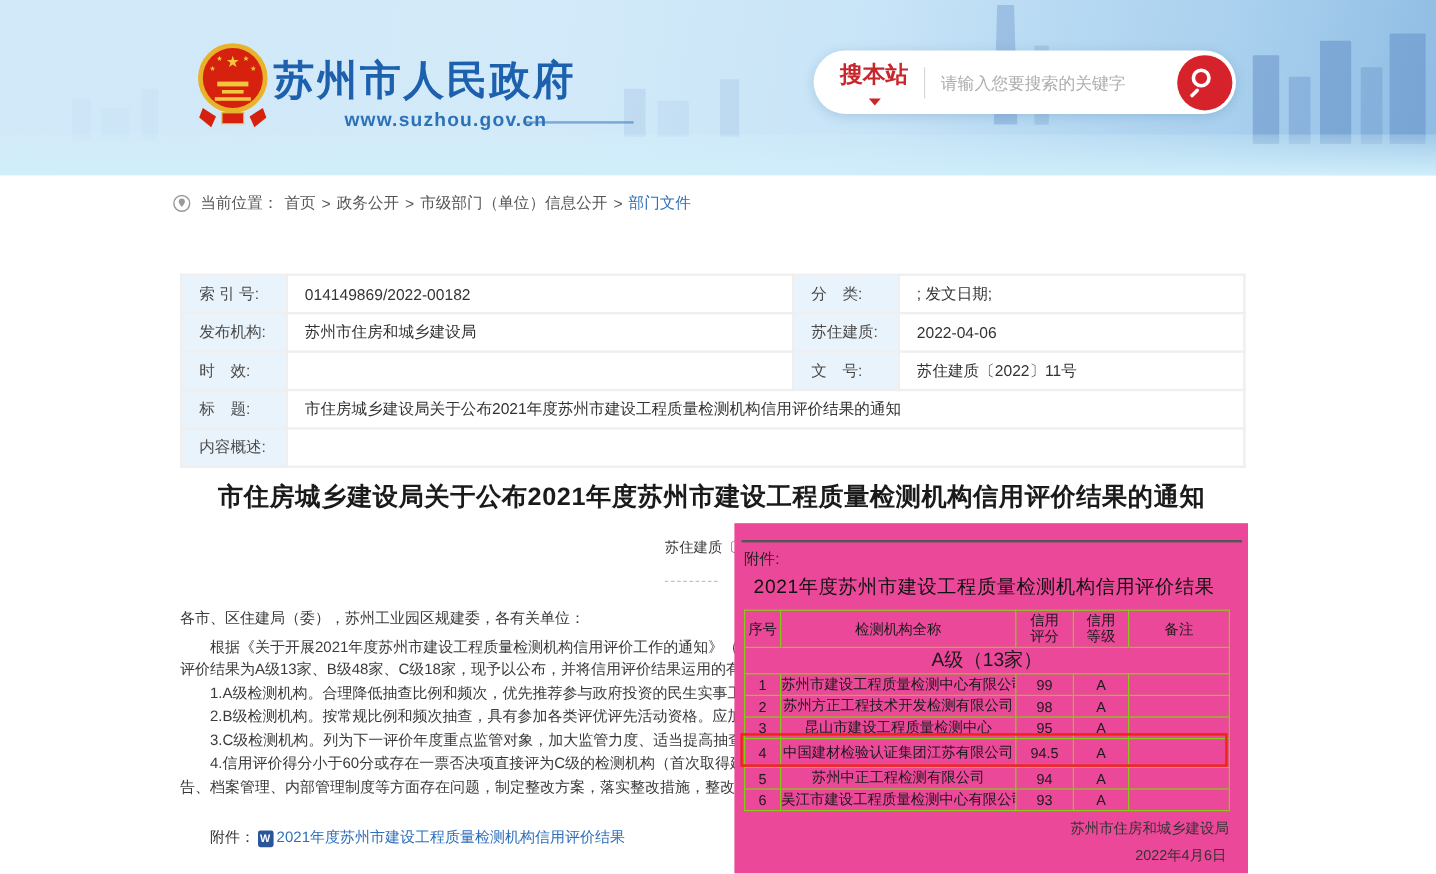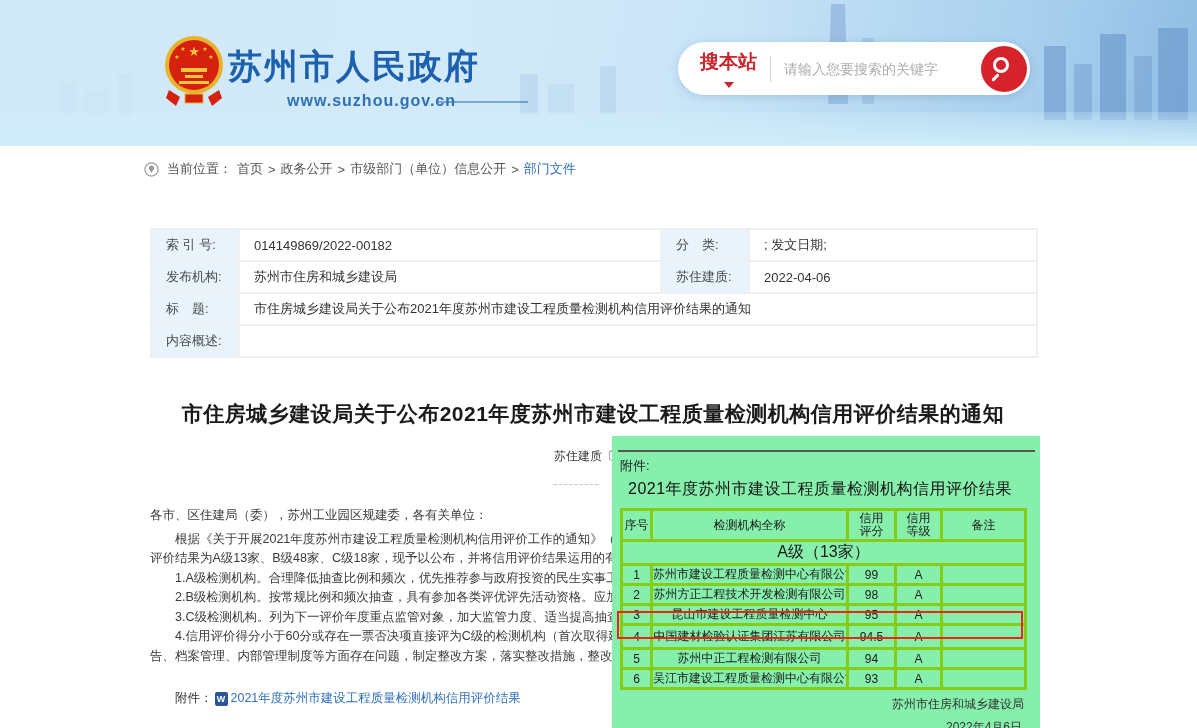--- a/index.html
+++ b/index.html
@@ -88,30 +88,30 @@
   .body-text p.gap { margin-top:4px; }
   .attach-line { display:flex; align-items:center; margin-top:1px; font-size:12.5px; white-space:nowrap; }
   .doc-icon {
     display:inline-block; width:13px; height:14px; background:#2a5699; border-radius:2px;
     color:#fff; font-size:9px; font-weight:bold; text-align:center; line-height:14px; margin:0 3px 0 2px; flex:none;
   }
   .attach-link { color:#2e6fba; cursor:pointer; }
   
   .panel {
     position:absolute; left:612px; top:436px; width:428px; height:292px;
-    background:#86efac; z-index:5;
+    background:#ec4899; z-index:5;
   }
   .panel-rule { margin:14px 0 0 6px; width:417px; height:2px; background:#555; }
   .panel-label { margin:5px 0 0 8px; font-size:13px; color:#222; }
   .panel-title { margin:4px 0 0 16px; font-size:16px; color:#111; letter-spacing:0.5px; white-space:nowrap; }
   .panel-table {
     margin:8px 0 0 8px; width:404px; border-collapse:collapse; table-layout:fixed;
     font-size:12px; color:#1a1a1a; text-align:center;
   }
-  .panel-table th, .panel-table td { border:3px solid #84cc16; padding:0; font-weight:normal; overflow:hidden; white-space:nowrap; }
+  .panel-table th, .panel-table td { border:1px solid #84cc16; padding:0; font-weight:normal; overflow:hidden; white-space:nowrap; }
   .panel-table thead th { height:31px; }
   .panel-table .group-row td { height:16px; font-size:16px; }
   .panel-table .data-row td { height:18px; }
   .panel-table .data-row.tall td { height:24px; }
   .w2 { display:inline-block; width:26px; line-height:13px; white-space:normal; }
   .red-box {
     position:absolute; left:5px; top:175px; width:406px; height:28px;
     border:2px solid #ef2318; z-index:6; pointer-events:none;
   }
   .panel-sign { width:412px; margin-top:6px; text-align:right; font-size:12px; color:#333; }
@@ -202,20 +202,26 @@
     <td class="lbl">分　类:</td>
     <td class="val">; 发文日期;</td>
   </tr>
   <tr>
     <td class="lbl">发布机构:</td>
     <td class="val">苏州市住房和城乡建设局</td>
     <td class="lbl">苏住建质:</td>
     <td class="val">2022-04-06</td>
   </tr>
   <tr>
+    <td class="lbl">时　效:</td>
+    <td class="val"></td>
+    <td class="lbl">文　号:</td>
+    <td class="val">苏住建质〔2022〕11号</td>
+  </tr>
+  <tr>
     <td class="lbl">标　题:</td>
     <td class="val" colspan="3">市住房城乡建设局关于公布2021年度苏州市建设工程质量检测机构信用评价结果的通知</td>
   </tr>
   <tr>
     <td class="lbl">内容概述:</td>
     <td class="val" colspan="3"></td>
   </tr>
 </tbody>
   </table>
 

